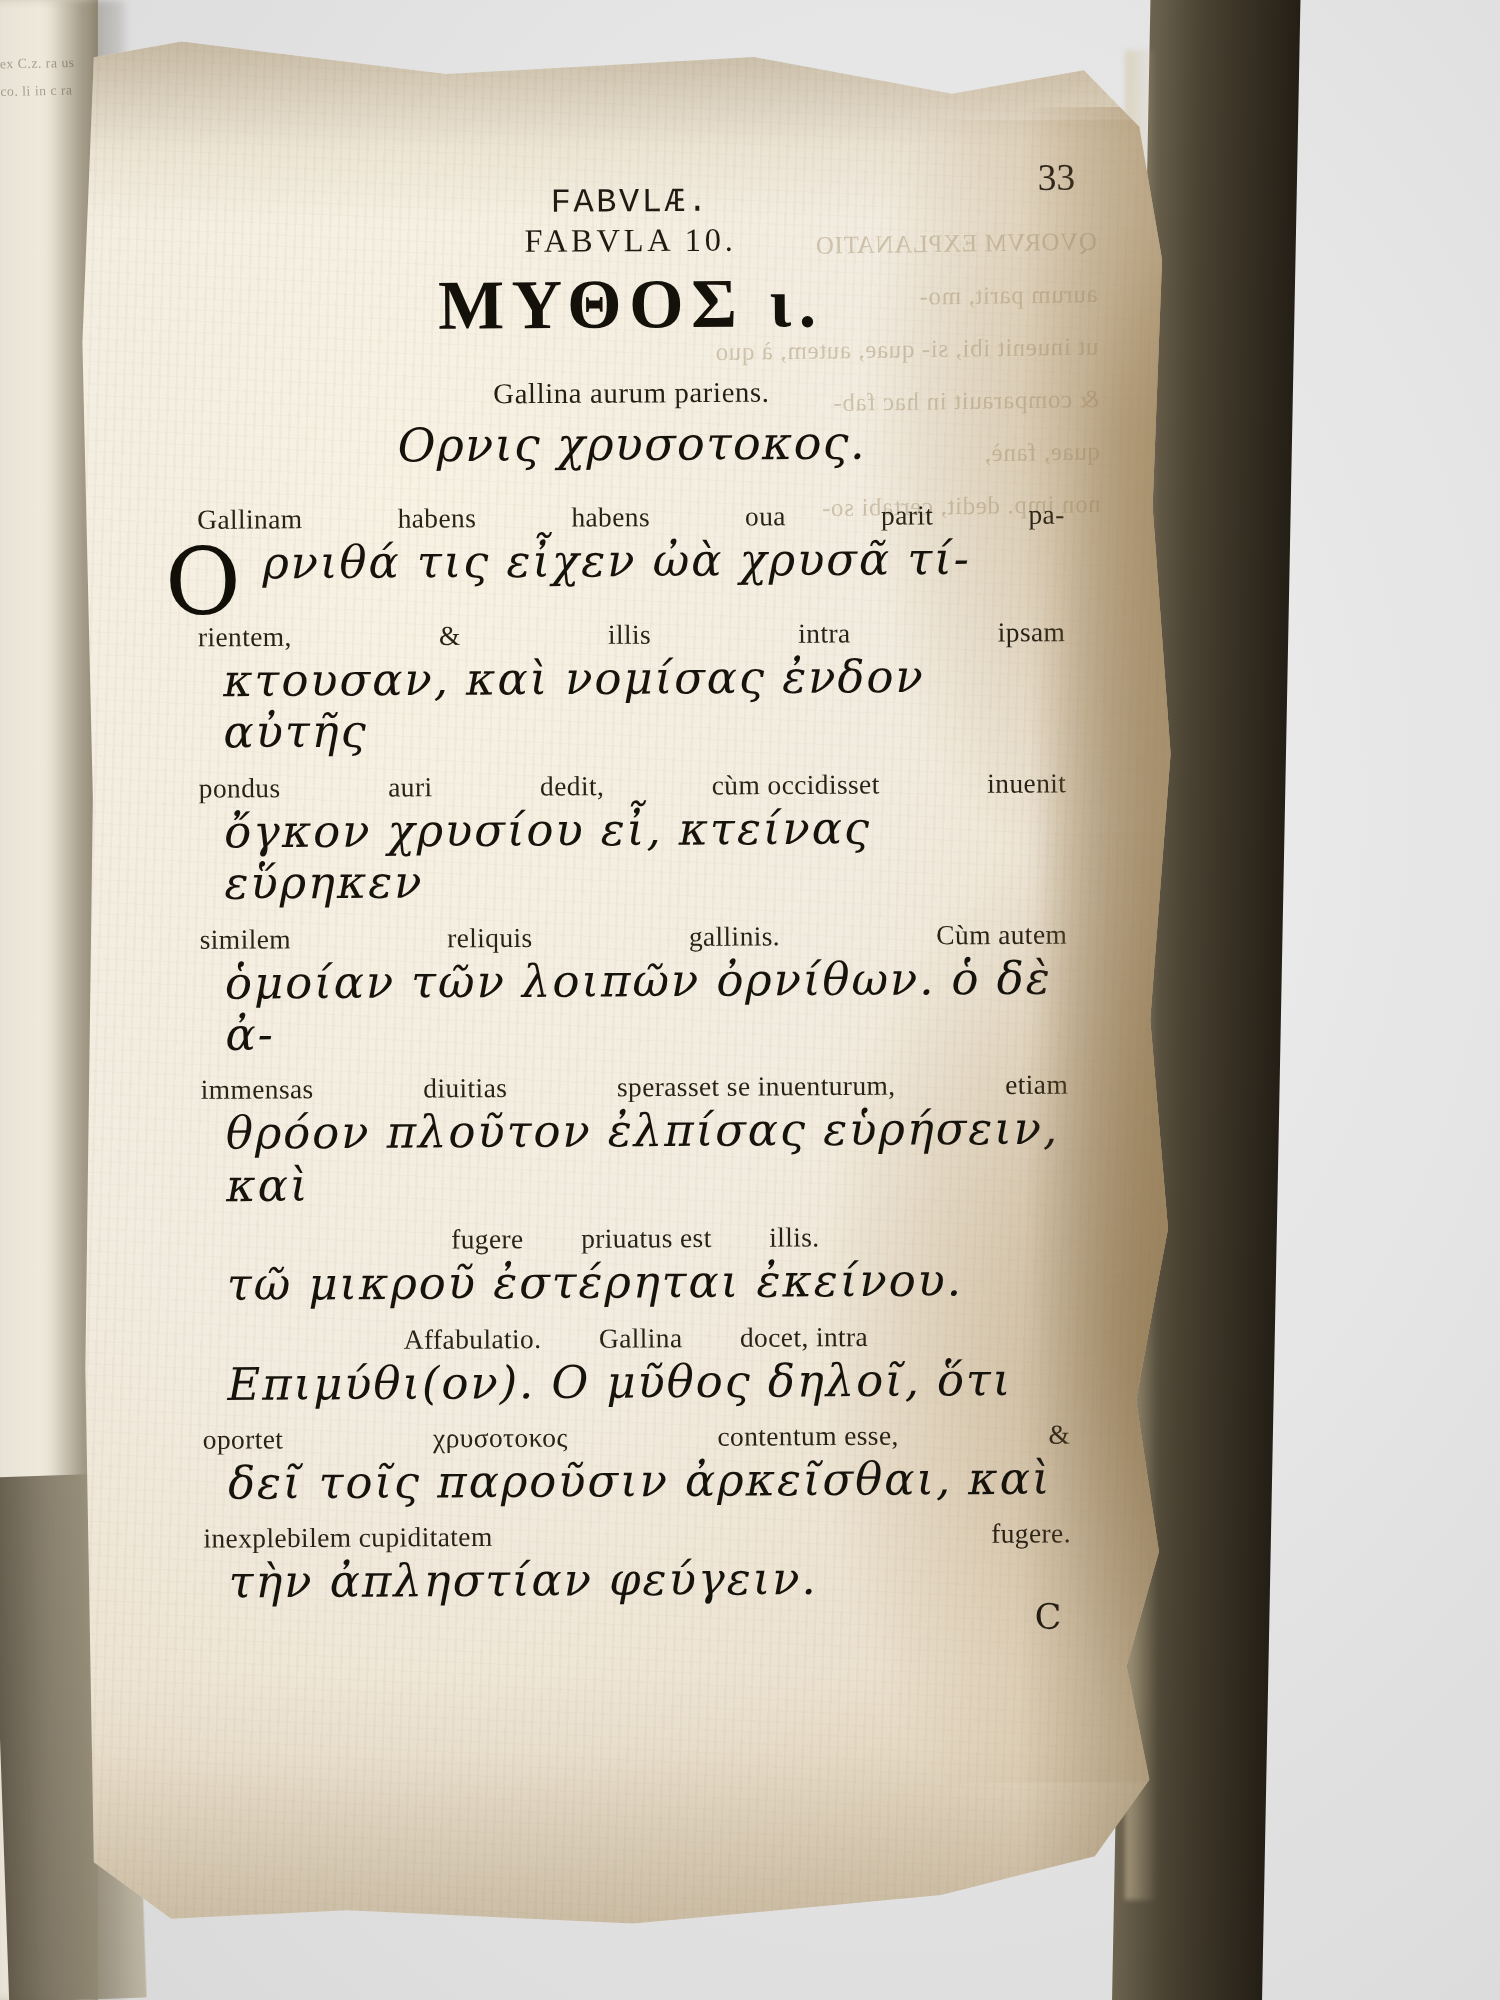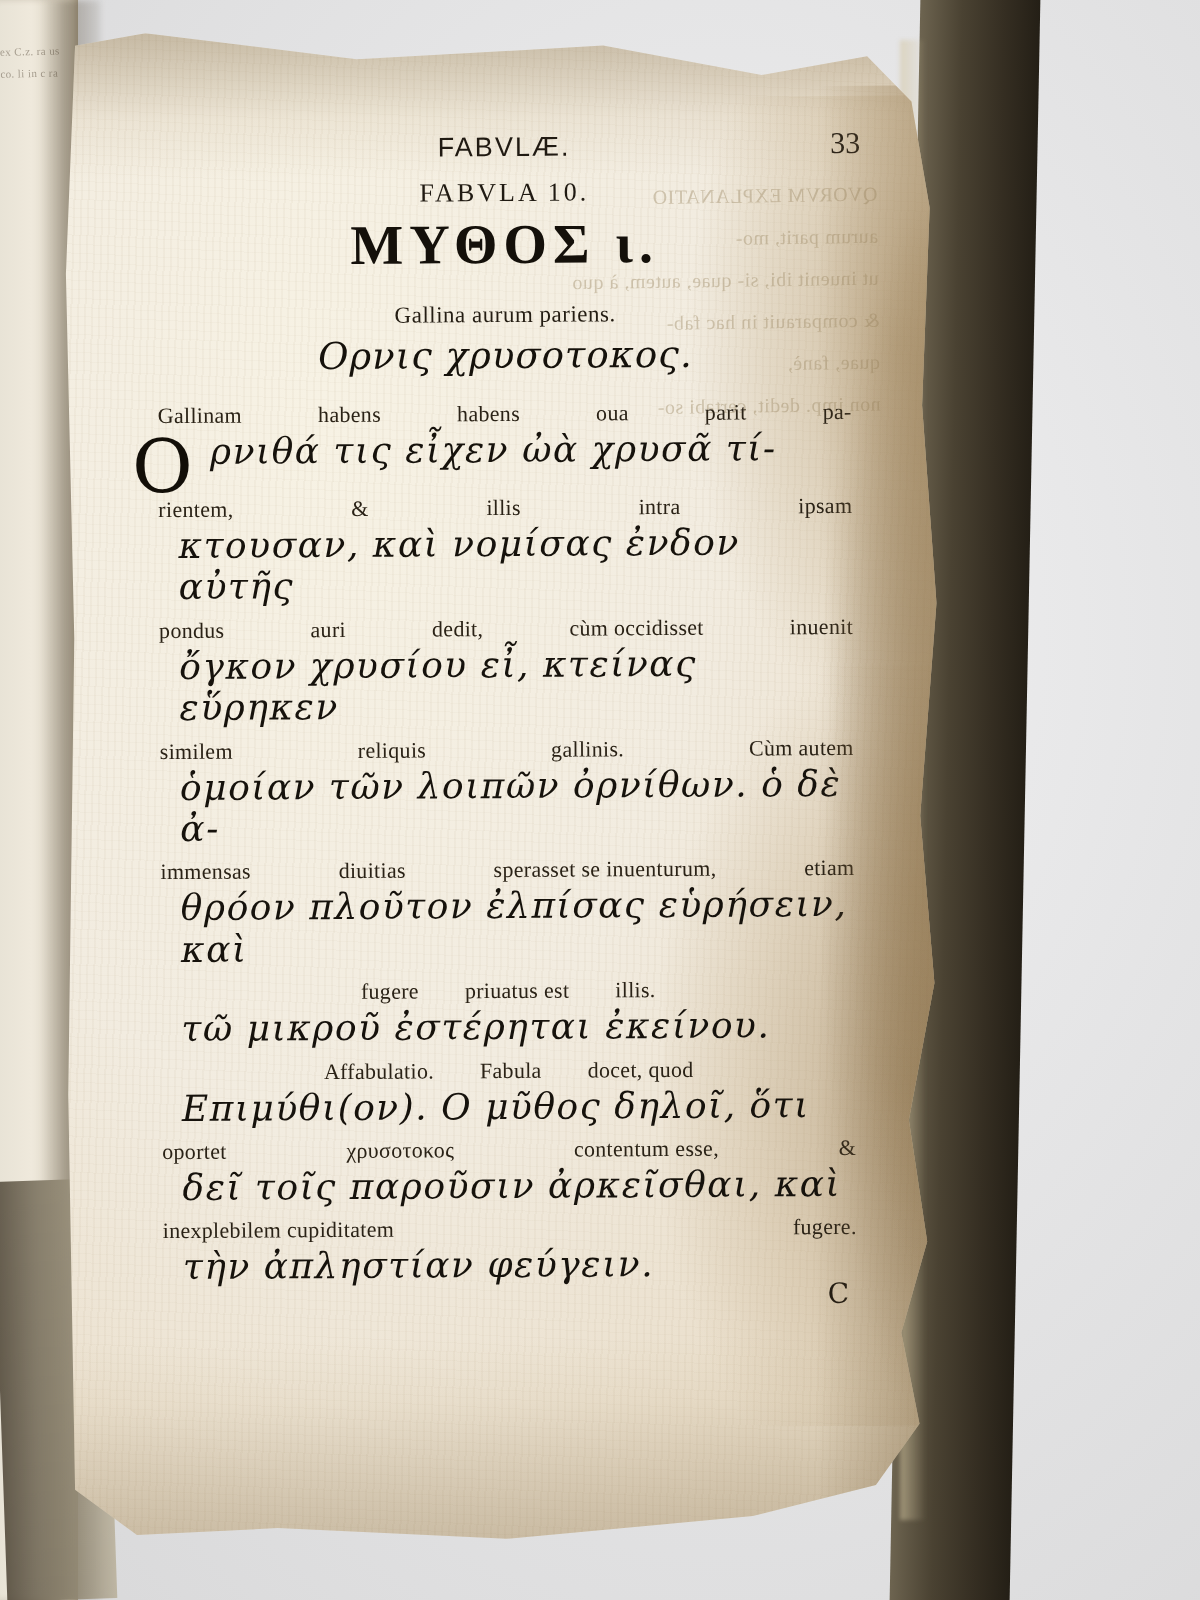--- a/index.html
+++ b/index.html
@@ -169,21 +169,22 @@
     align-items: flex-start;
     justify-content: center;
     position: relative;
     height: 40px;
   }
   .run-title {
     font-variant: small-caps;
     letter-spacing: 2px;
     font-size: 27px;
     color: #201a12;
-    font-family: Liberation Sans, sans-serif;
+    font-family: Liberation Mono, monospace;
+    margin-top: 16px;
   }
   .folio {
     position: absolute;
     right: -6px; top: -4px;
     font-size: 30px;
     color: #241d14;
     font-family: "Liberation Serif", serif;
   }
   .fab-num {
     text-align: center;
@@ -378,22 +379,22 @@
 
         <div class="lat-line center">
           <span>fugere</span>
           <span>priuatus est</span>
           <span>illis.</span>
         </div>
         <div class="gr-line indent">τῶ μικροῦ ἐστέρηται ἐκείνου.</div>
 
         <div class="lat-line center">
           <span>Affabulatio.</span>
-          <span>Fabula</span>
-          <span>docet, quod</span>
+          <span>Gallina</span>
+          <span>docet, intra</span>
         </div>
         <div class="gr-line indent">Επιμύθι(ον). Ο μῦθος δηλοῖ, ὅτι</div>
 
         <div class="lat-line">
           <span>oportet</span>
           <span>χρυσοτοκος</span>
           <span>contentum esse,</span>
           <span>&amp;</span>
         </div>
         <div class="gr-line indent">δεῖ τοῖς παροῦσιν ἀρκεῖσθαι, καὶ</div>

